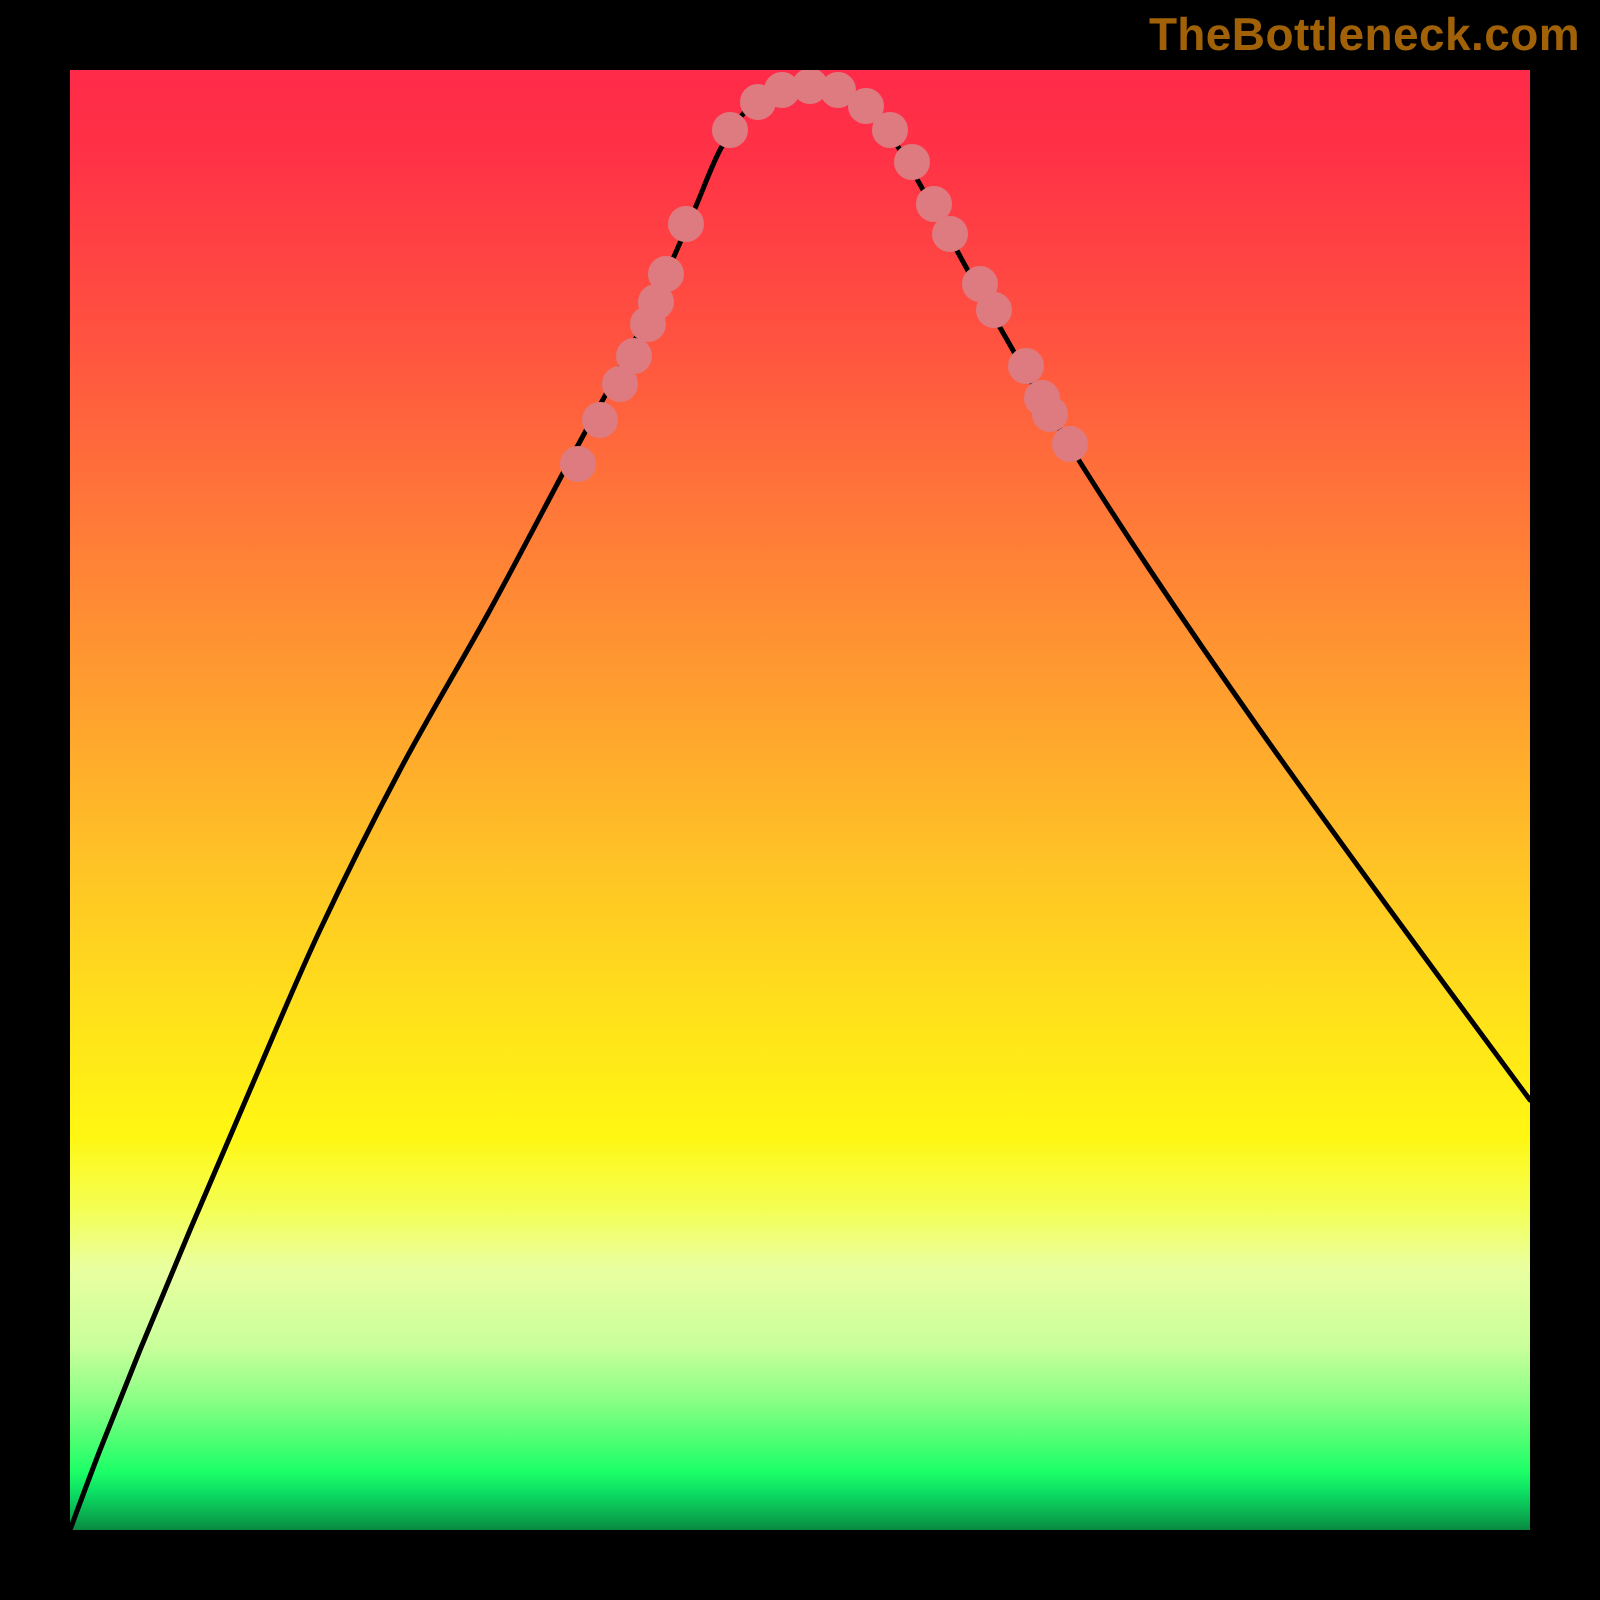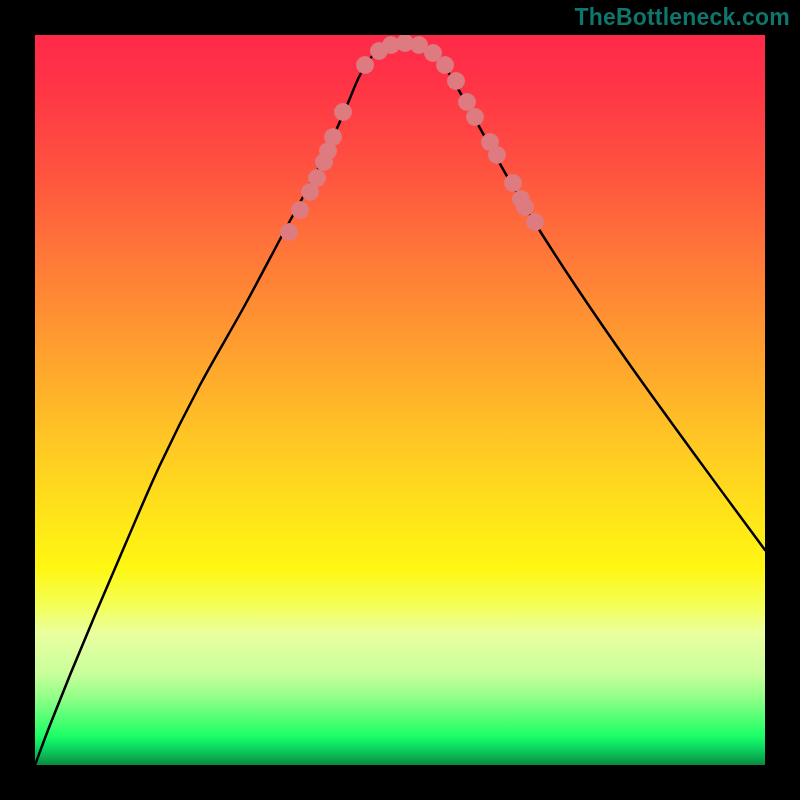--- a/index.html
+++ b/index.html
@@ -14,21 +14,21 @@
   .frame {
     position: relative;
     width: 800px;
     height: 800px;
     background: #000;
   }
   .watermark {
     position: absolute;
     top: 4px;
     right: 10px;
-    color: #0f766e;
+    color: #a16207;
     font-size: 23px;
     font-weight: bold;
     letter-spacing: 0.2px;
     z-index: 10;
   }
   .plot-area {
     position: absolute;
     left: 35px;
     top: 35px;
     width: 730px;

